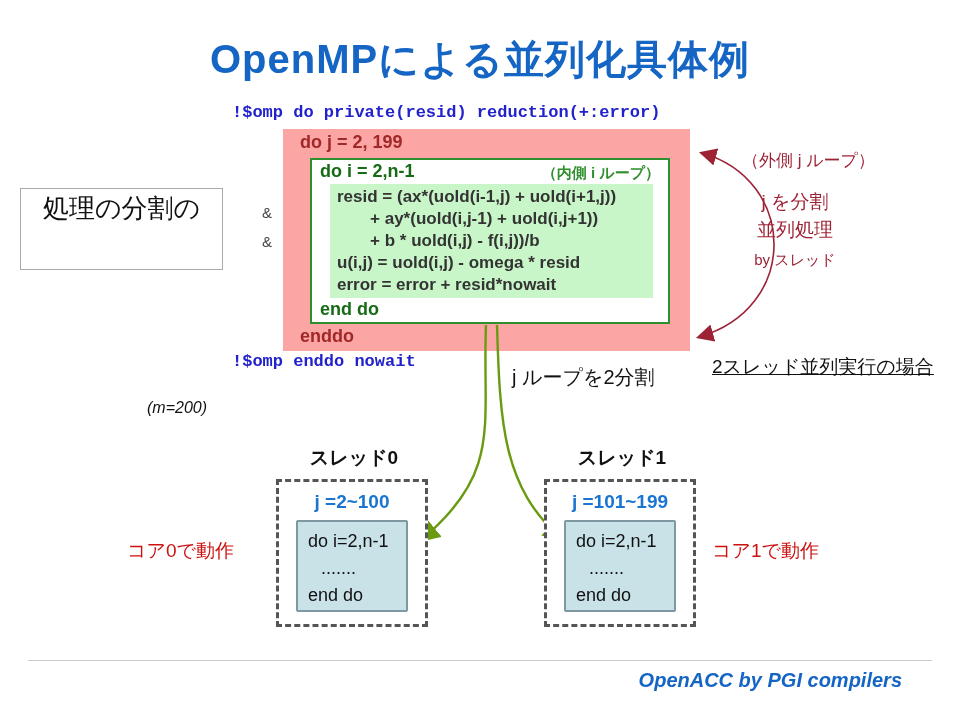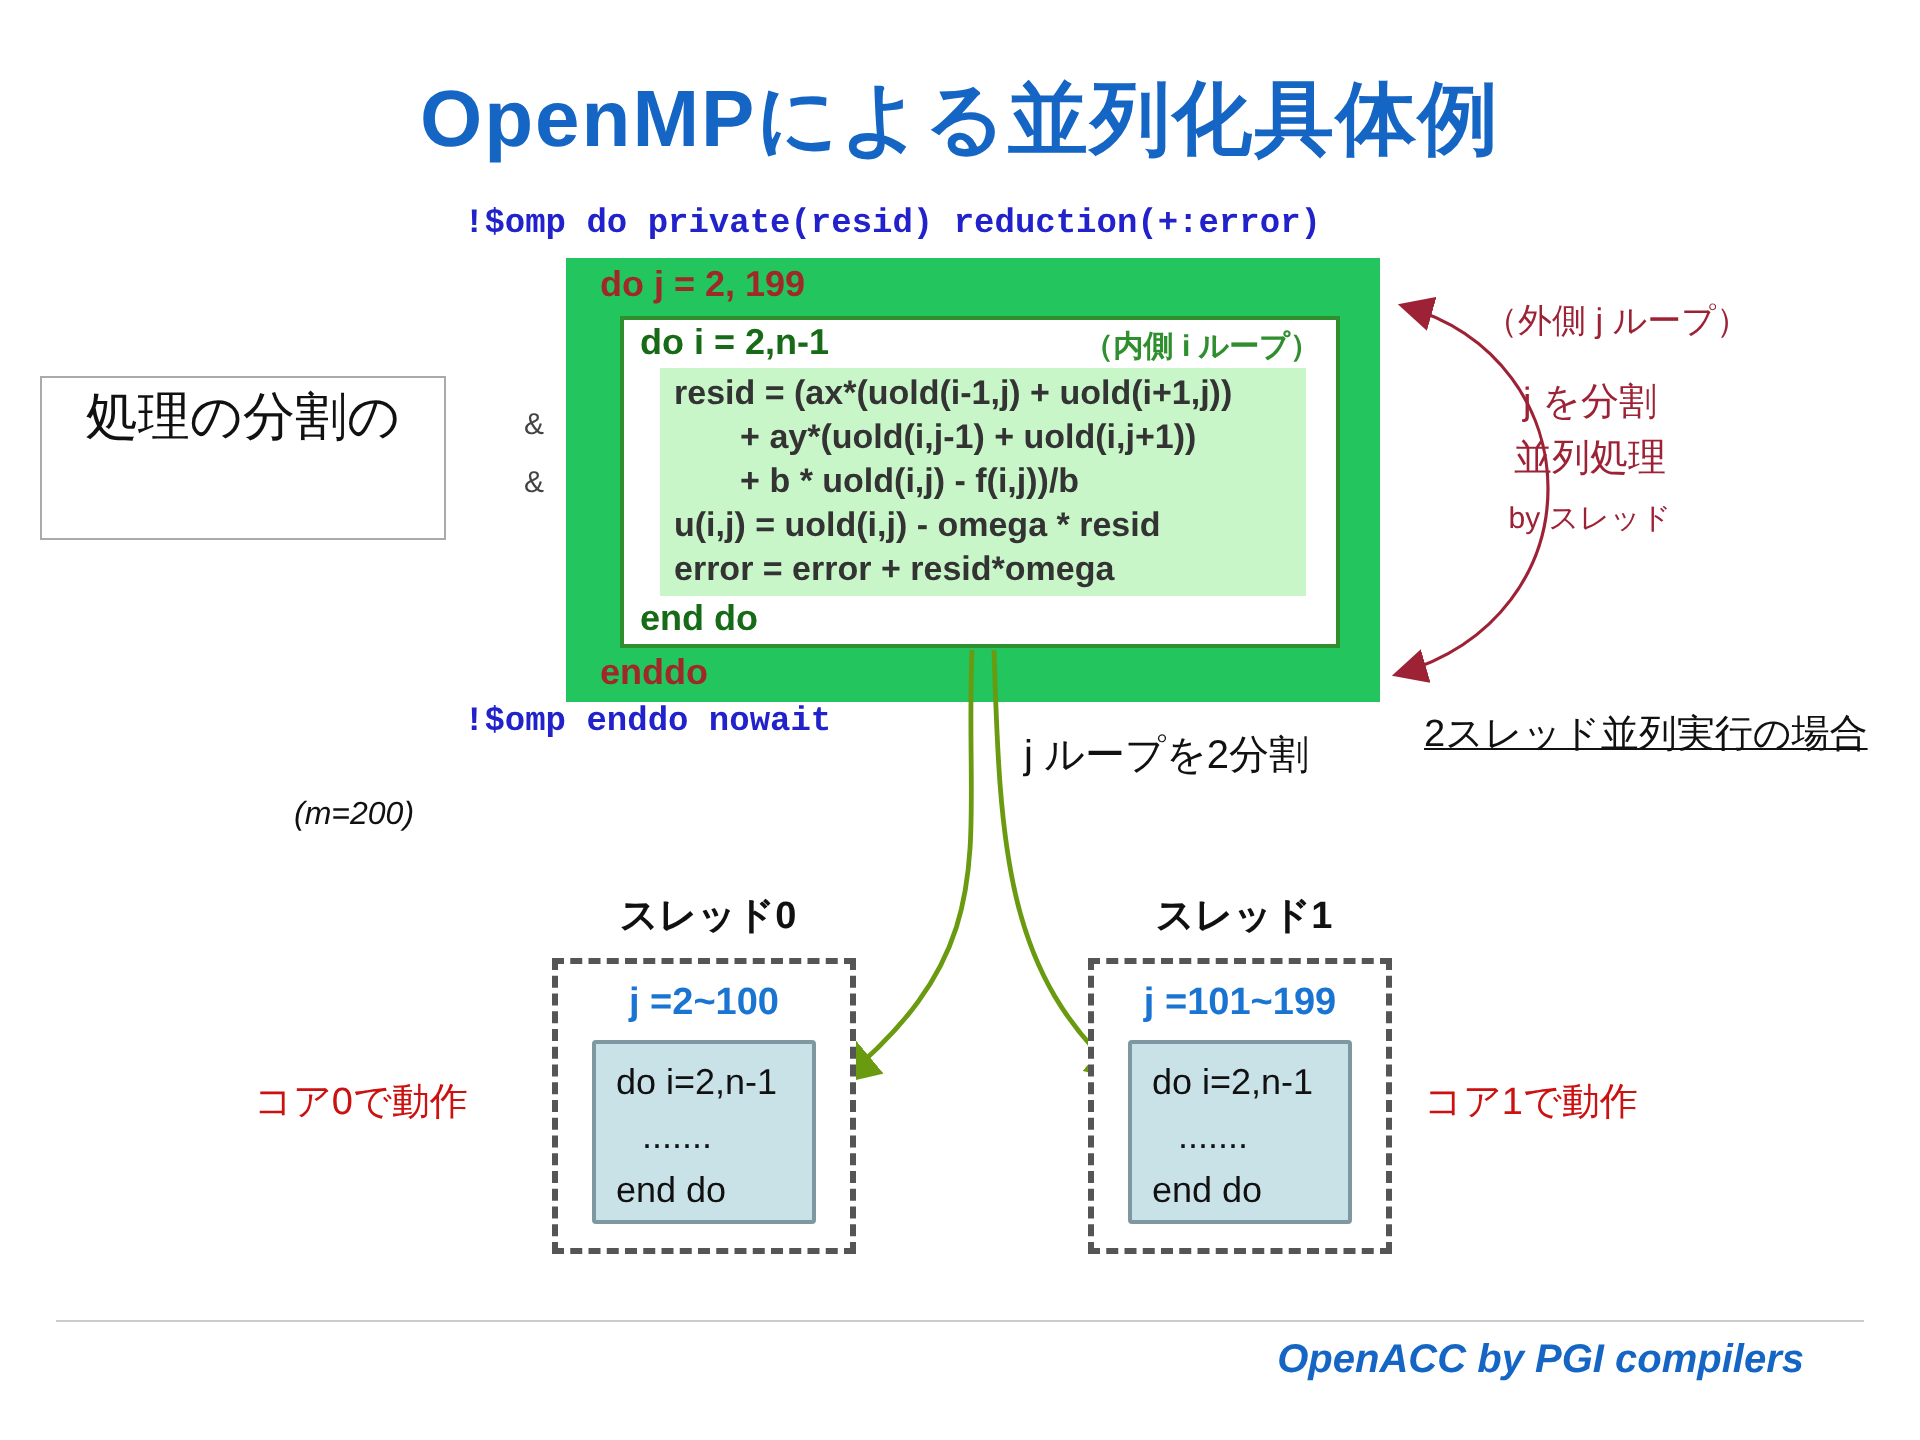--- a/index.html
+++ b/index.html
@@ -25,21 +25,21 @@
   .amps{left:262px;top:198px;font-size:15px;color:#444;line-height:29px;}
 
   
   .note-box{
     left:20px;top:188px;width:201px;height:80px;border:1px solid #aaa;
     text-align:center;font-size:26px;line-height:39px;color:#111;background:#fff;
   }
 
   
   .yellow-box{
-    left:283px;top:129px;width:407px;height:222px;background:#22c55e;
+    left:283px;top:129px;width:407px;height:222px;background:#fca5a5;
     font-weight:bold;
   }
   .doj{position:absolute;left:17px;top:3px;font-size:18px;color:#a02828;}
   .enddo-j{position:absolute;left:17px;top:197px;font-size:18px;color:#a02828;}
   .inner-box{
     position:absolute;left:27px;top:29px;width:360px;height:166px;
     background:#ffffff;border:2px solid #2f8f2f;box-sizing:border-box;
   }
   .inner-head{display:flex;justify-content:space-between;padding:1px 8px 0 8px;}
   .doi{font-size:18px;color:#176b17;}
@@ -113,21 +113,21 @@
     <div class="inner-box">
       <div class="inner-head">
         <span class="doi">do i = 2,n-1</span>
         <span class="inner-label">（内側 i ループ）</span>
       </div>
       <div class="green-hl">
         <div class="pre">resid = (ax*(uold(i-1,j) + uold(i+1,j))</div>
         <div class="pre">       + ay*(uold(i,j-1) + uold(i,j+1))</div>
         <div class="pre">       + b * uold(i,j) - f(i,j))/b</div>
         <div class="pre">u(i,j) = uold(i,j) - omega * resid</div>
-        <div class="pre">error = error + resid*omega</div>
+        <div class="pre">error = error + resid*nowait</div>
       </div>
       <div class="enddo-i">end do</div>
     </div>
     <div class="enddo-j">enddo</div>
   </div>
 
   <div class="abs omp omp-bottom">!$omp enddo nowait</div>
 
   <svg class="overlay" width="960" height="720" viewBox="0 0 960 720">
     <defs>

